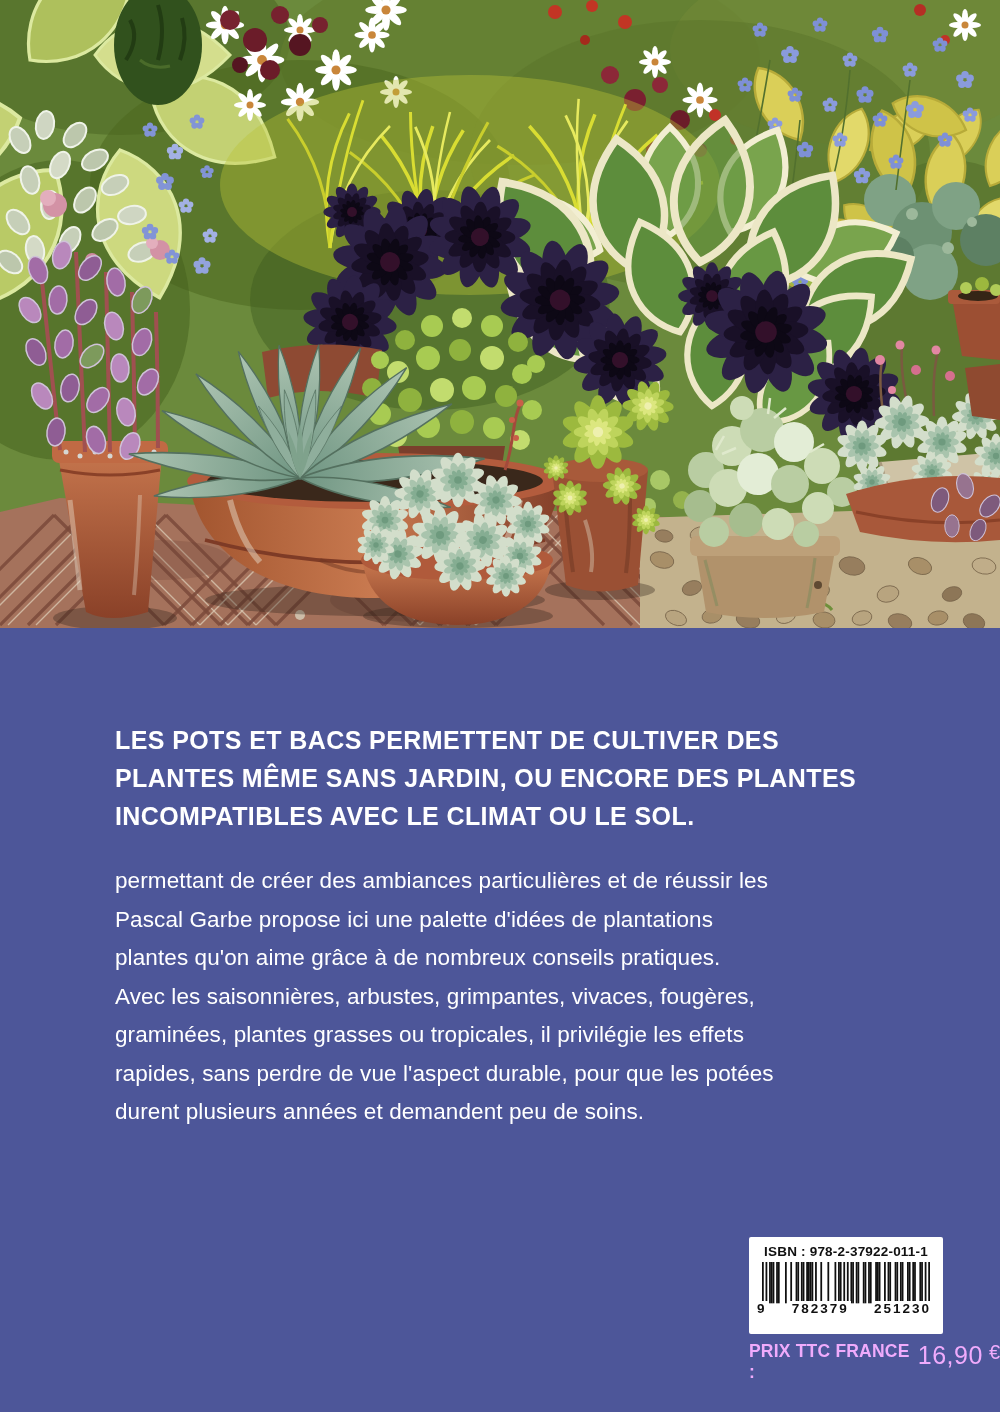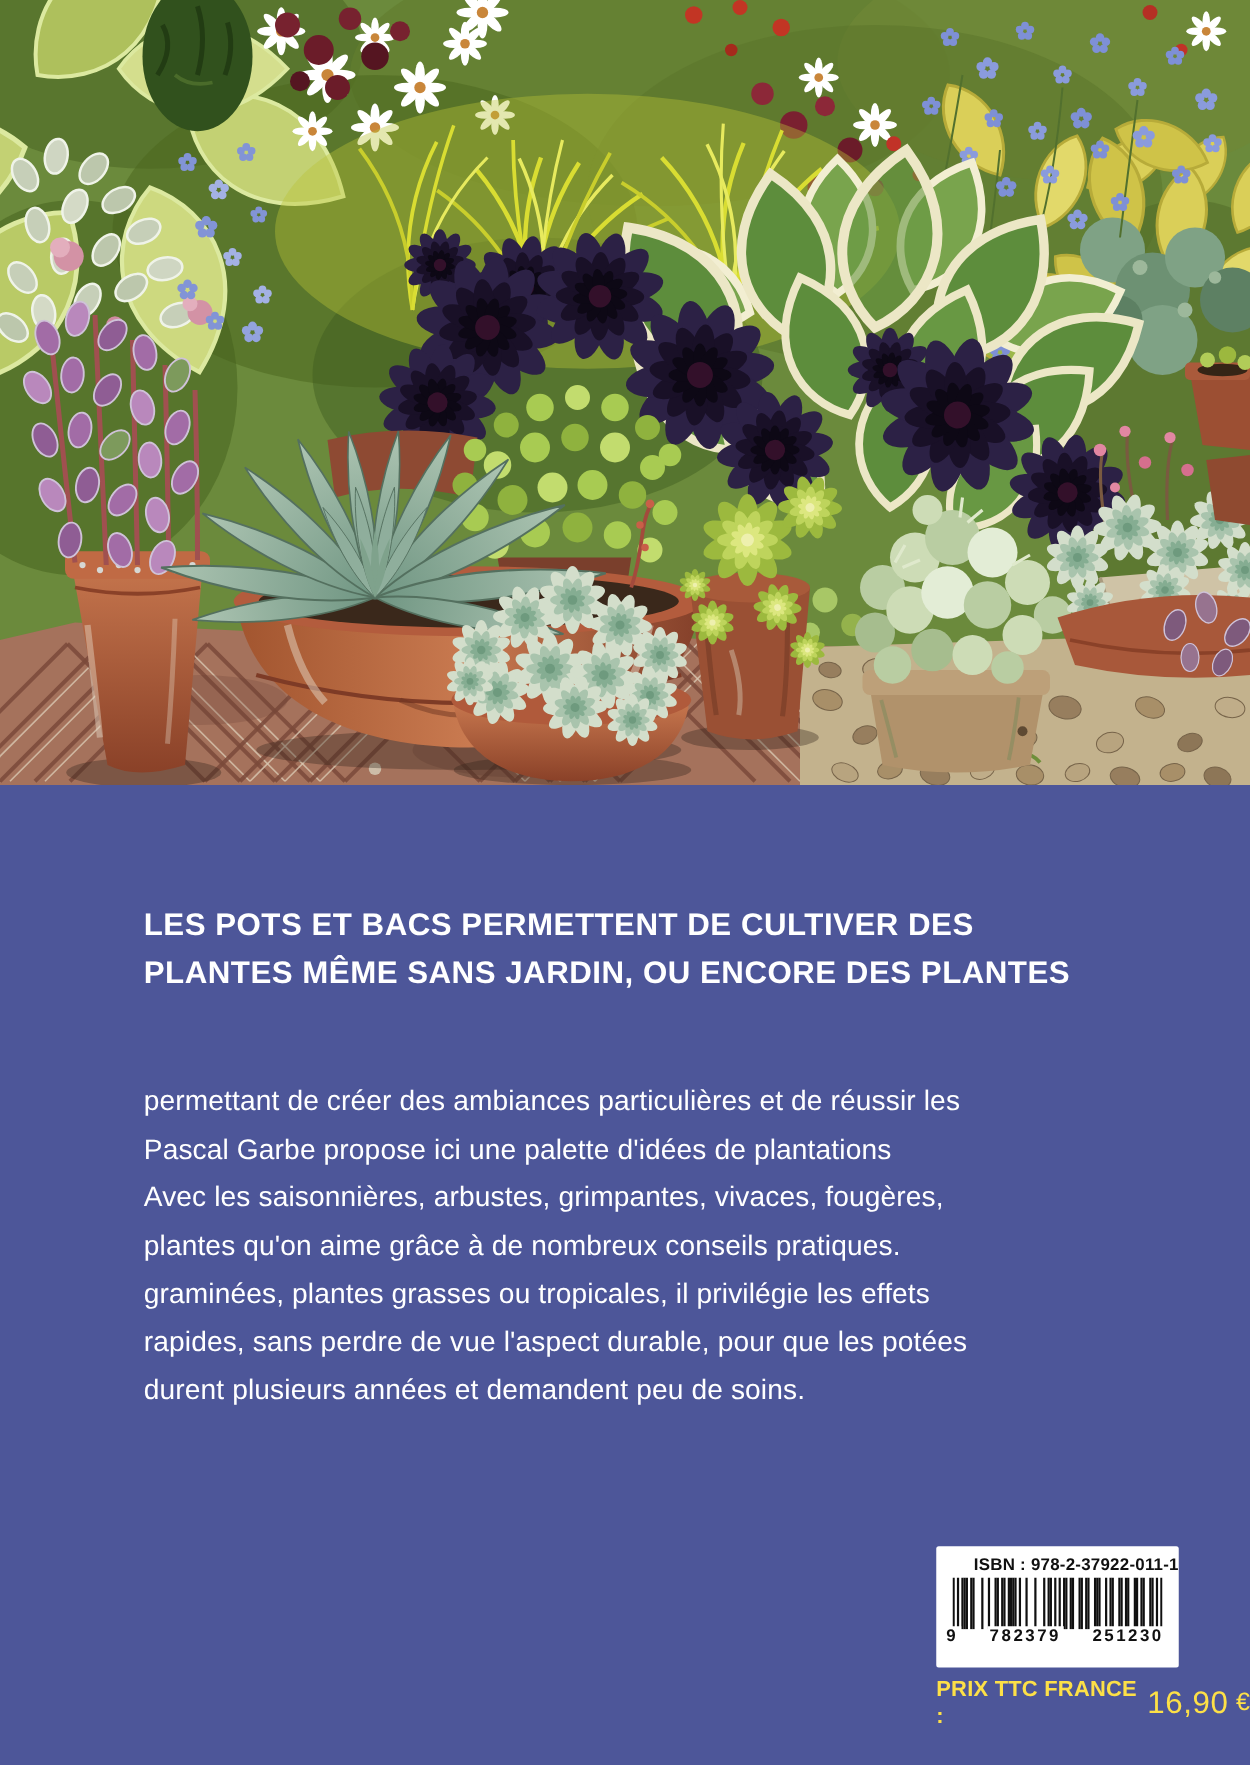--- a/index.html
+++ b/index.html
@@ -6,27 +6,27 @@
   .cover{position:relative;width:1000px;height:1412px;background:#4d5699;overflow:hidden;
          font-family:"Liberation Sans",sans-serif;}
   .photo{position:absolute;left:0;top:0;width:1000px;height:628px;}
   .photo svg{display:block;width:100%;height:100%;}
   .headline{position:absolute;left:115px;top:721px;color:#ffffff;font-weight:700;
             font-size:25px;line-height:38px;letter-spacing:.4px;}
   .bodytext{position:absolute;left:115px;top:862px;color:#ffffff;font-weight:400;
             font-size:22.5px;line-height:38.5px;letter-spacing:.1px;}
   .barcode-box{position:absolute;left:749px;top:1237px;width:194px;height:97px;
                background:#ffffff;border-radius:2px;color:#101010;}
-  .isbn{margin-top:7px;text-align:right;font-size:13.5px;font-weight:700;letter-spacing:.2px;}
+  .isbn{margin-top:7px;text-align:center;font-size:13.5px;font-weight:700;letter-spacing:.2px;}
   .bars-wrap{position:relative;margin:3px 13px 0 13px;height:50px;}
   .bars{width:100%;height:100%;fill:#101010;}
   .ean-row{position:absolute;left:-7px;right:-3px;bottom:-4px;display:flex;
            justify-content:space-between;font-size:13.5px;font-weight:700;}
   .ean-row span{background:#ffffff;padding:0 2px;letter-spacing:2px;}
-  .price{position:absolute;left:749px;top:1341px;color:#fde047;display:flex;align-items:center;}
+  .price{position:absolute;left:749px;top:1341px;color:#f0abfc;display:flex;align-items:flex-start;}
   .price-label{font-size:17.5px;font-weight:700;letter-spacing:.2px;}
   .price-value{font-size:25px;font-weight:400;margin-left:7px;letter-spacing:.5px;}
   .price-cur{font-size:20px;margin-left:6px;font-weight:400;}
 </style>
 </head>
 <body>
 
 <div class="cover">
 
   <div class="photo">
@@ -649,27 +649,28 @@
           <circle cx="982" cy="284" r="7" fill="#9cb83e"></circle>
           <circle cx="996" cy="290" r="6" fill="#b1cc58"></circle>
       <path d="M965,368 L1000,364 L1000,420 L972,416 Z" fill="#8f4a30"></path>
     </g>
   </svg>
   </div>
 
   <div class="headline">
     <div>LES POTS ET BACS PERMETTENT DE CULTIVER DES</div>
     <div>PLANTES MÊME SANS JARDIN, OU ENCORE DES PLANTES</div>
+    <div>INCOMPATIBLES AVEC LE CLIMAT OU LE SOL.</div>
   </div>
 
   <div class="bodytext">
     <div>permettant de créer des ambiances particulières et de réussir les</div>
     <div>Pascal Garbe propose ici une palette d'idées de plantations</div>
+    <div>plantes qu'on aime grâce à de nombreux conseils pratiques.</div>
     <div>Avec les saisonnières, arbustes, grimpantes, vivaces, fougères,</div>
-    <div>plantes qu'on aime grâce à de nombreux conseils pratiques.</div>
     <div>graminées, plantes grasses ou tropicales, il privilégie les effets</div>
     <div>rapides, sans perdre de vue l'aspect durable, pour que les potées</div>
     <div>durent plusieurs années et demandent peu de soins.</div>
   </div>
 
   <div class="barcode-box">
     <div class="isbn">ISBN : 978-2-37922-011-1</div>
     <div class="bars-wrap">
       <svg class="bars" viewBox="0 0 95 46" preserveAspectRatio="none">
           <rect x="0" y="0" width="1" height="46"></rect>

